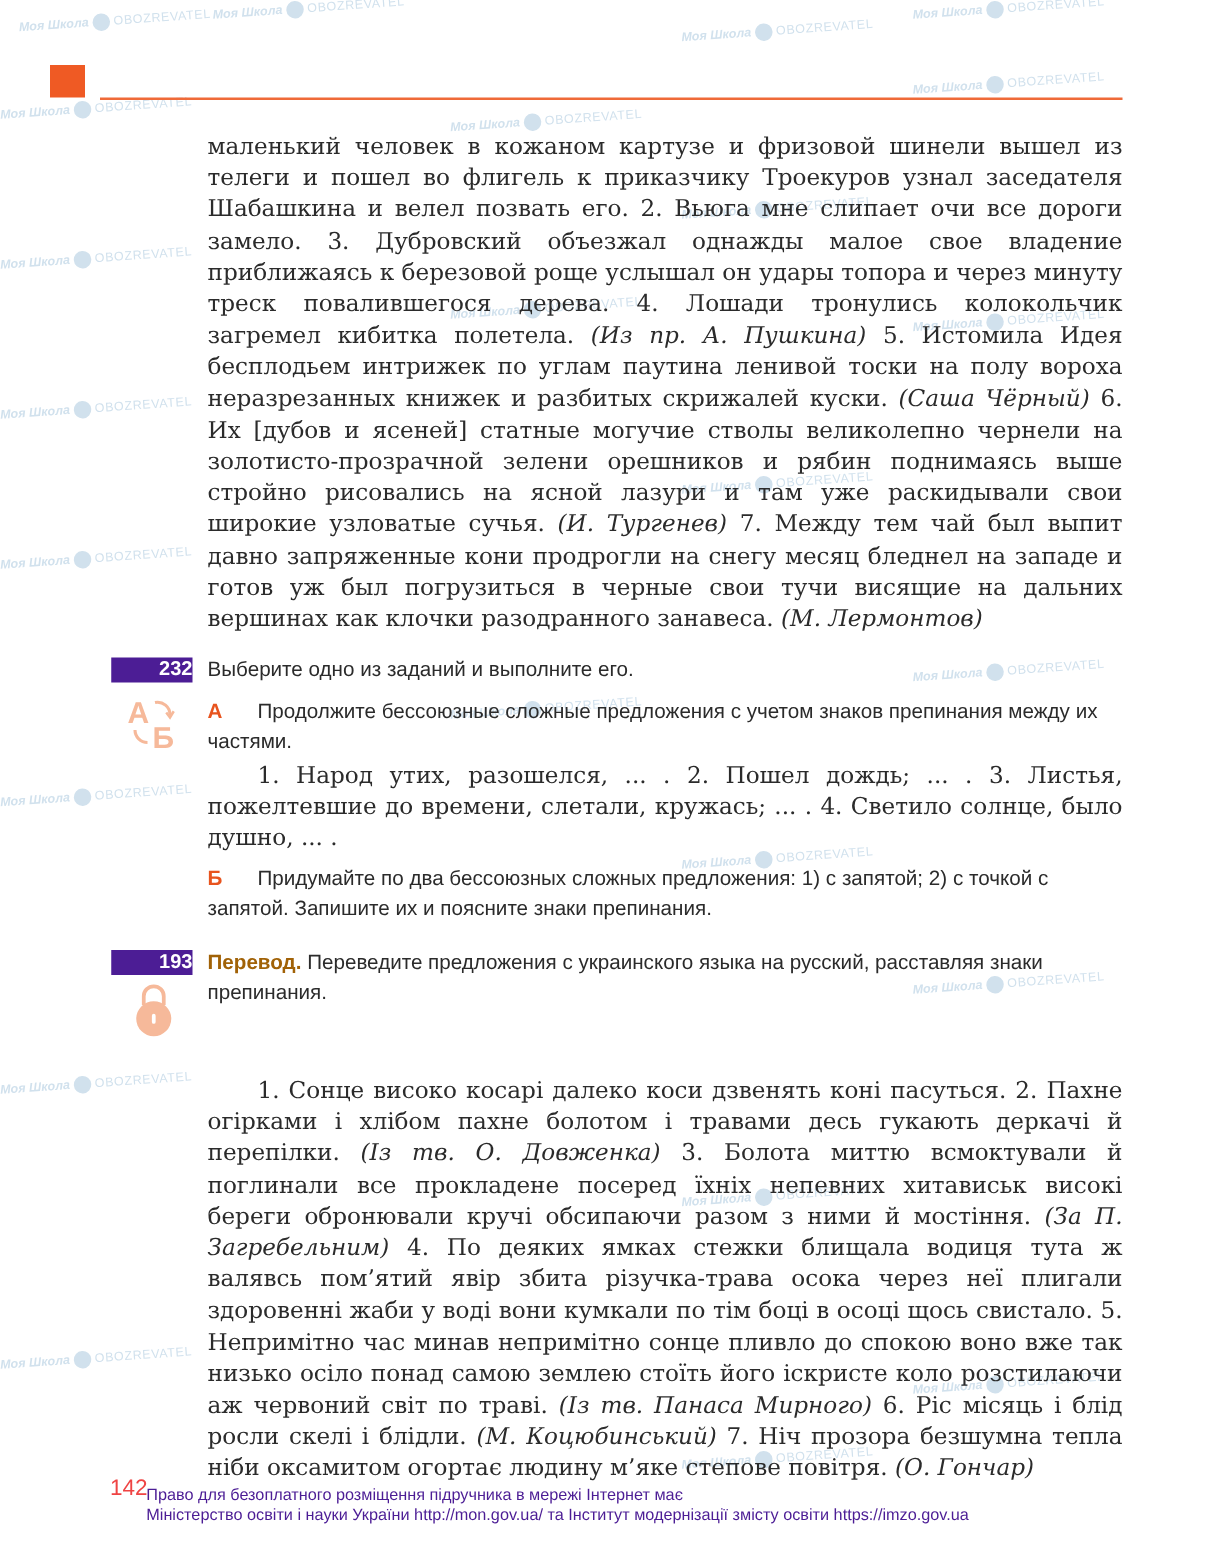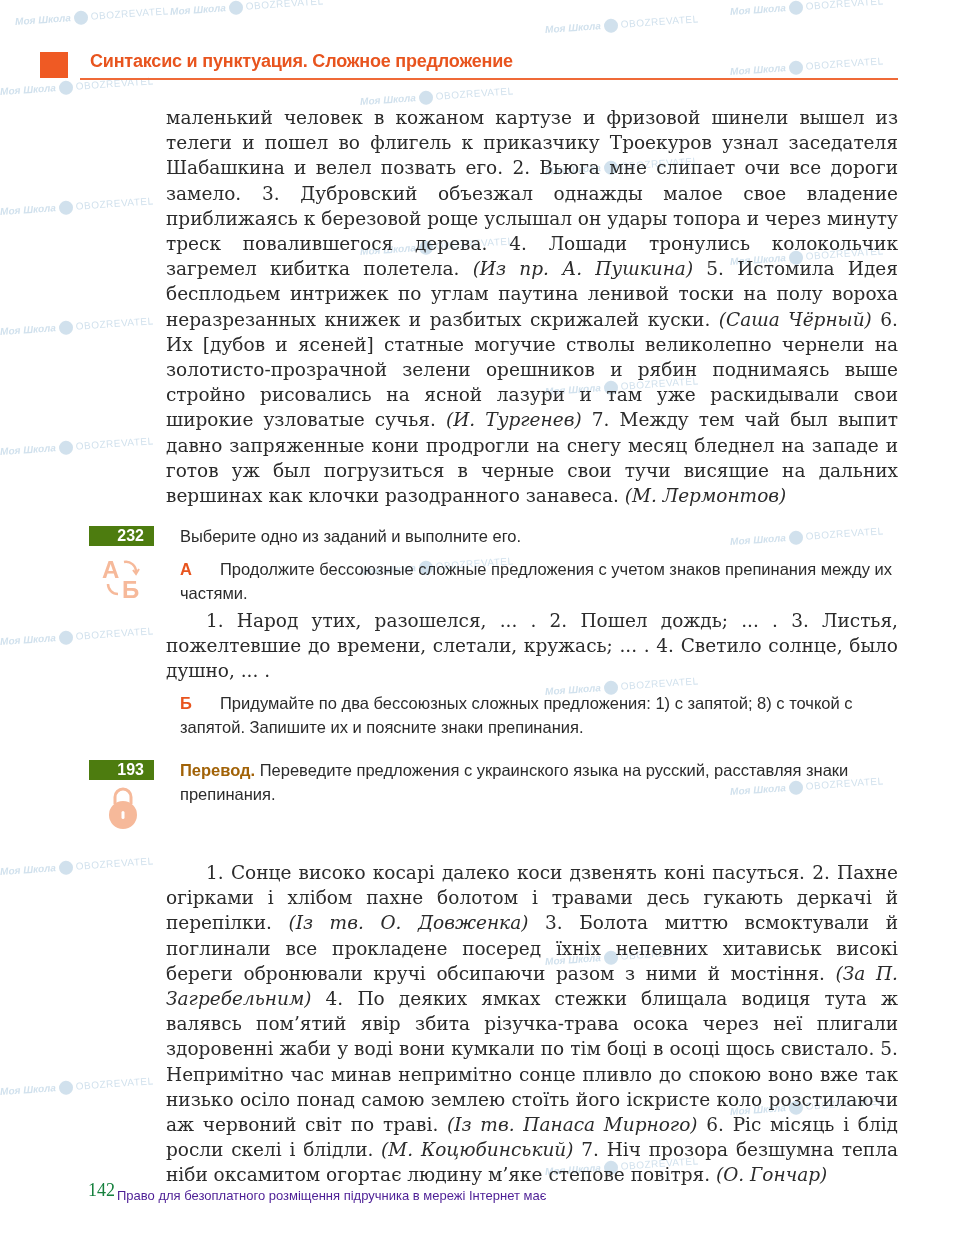--- a/index.html
+++ b/index.html
@@ -24,36 +24,36 @@
     font-weight: bold; font-size: 18px; color: #e8541e; letter-spacing: -0.2px;
   }
   .header .rule { position: absolute; left: 40px; right: 0; top: 28px; height: 2px; background: #ef6a38; }
   .body-text {
     position: absolute; left: 166px; width: 732px; font-size: 18.5px; line-height: 25.2px;
     text-align: justify; color: #2b2b2b;
   }
   .body-text p { margin: 0; }
   .indent { text-indent: 40px; }
   .task-num {
-    position: absolute; left: 89px; width: 65px; height: 20px; background: #4d7c0f; color: #fff;
+    position: absolute; left: 89px; width: 65px; height: 20px; background: #4c1d95; color: #fff;
     font-family: "Liberation Sans", sans-serif; font-weight: bold; font-size: 16px;
-    text-align: right; padding-right: 10px; box-sizing: border-box; line-height: 20px;
+    text-align: right; box-sizing: border-box; line-height: 20px;
   }
   .sans-text {
-    position: absolute; left: 180px; width: 732px; font-family: "Liberation Sans", sans-serif;
+    position: absolute; left: 166px; width: 732px; font-family: "Liberation Sans", sans-serif;
     font-size: 16.5px; line-height: 24px; color: #2b2b2b;
   }
   .sans-text p { margin: 0; }
   .letter { color: #e8541e; font-weight: bold; display: inline-block; width: 40px; }
   .bold-orange { color: #a16207; font-weight: bold; }
   .icon-ab { position: absolute; left: 100px; top: 556px; width: 46px; height: 44px; }
   .icon-lock { position: absolute; left: 106px; top: 784px; width: 34px; height: 46px; }
   .footer-num {
-    position: absolute; left: 88px; top: 1180px; font-family: Liberation Serif, serif;
-    font-size: 18px; color: #15803d;
+    position: absolute; left: 88px; top: 1180px; font-family: Liberation Sans, sans-serif;
+    font-size: 18px; color: #ef4444;
   }
   .footer-text {
     position: absolute; left: 117px; top: 1188px; font-family: "Liberation Sans", sans-serif;
     font-size: 13px; line-height: 16px; color: #4c1d95;
   }
   i { }
 </style>
 </head>
 <body>
 
@@ -79,21 +79,20 @@
   <div class="watermark" style="left:730px;top:780px"><span>Моя Школа</span><span class="circ"></span><span class="obz">OBOZREVATEL</span></div>
   <div class="watermark" style="left:0px;top:860px"><span>Моя Школа</span><span class="circ"></span><span class="obz">OBOZREVATEL</span></div>
   <div class="watermark" style="left:545px;top:950px"><span>Моя Школа</span><span class="circ"></span><span class="obz">OBOZREVATEL</span></div>
   <div class="watermark" style="left:0px;top:1080px"><span>Моя Школа</span><span class="circ"></span><span class="obz">OBOZREVATEL</span></div>
   <div class="watermark" style="left:730px;top:1100px"><span>Моя Школа</span><span class="circ"></span><span class="obz">OBOZREVATEL</span></div>
   <div class="watermark" style="left:545px;top:1160px"><span>Моя Школа</span><span class="circ"></span><span class="obz">OBOZREVATEL</span></div>
 </div>
 
 <div class="header">
   <div class="square"></div>
-  <div class="title">Синтаксис и пунктуация. Сложное предложение</div>
   <div class="rule"></div>
 </div>
 
 <div class="body-text" style="top:105px">
   <p>
     <span>маленький человек в кожаном картузе и фризовой шинели вышел из телеги и пошел во флигель к приказчику Троекуров узнал заседателя Шабашкина и велел позвать его. 2. Вьюга мне слипает очи все дороги замело. 3. Дубровский объезжал однажды малое свое владение приближаясь к березовой роще услышал он удары топора и через минуту треск повалившегося дерева. 4. Лошади тронулись колокольчик загремел кибитка полетела. </span><i>(Из пр. А. Пушкина)</i><span> 5. Истомила Идея бесплодьем интрижек по углам паутина ленивой тоски на полу вороха неразрезанных книжек и разбитых скрижалей куски. </span><i>(Саша Чёрный)</i><span> 6. Их [дубов и ясеней] статные могучие стволы великолепно чернели на золотисто-прозрачной зелени орешников и рябин поднимаясь выше стройно рисовались на ясной лазури и там уже раскидывали свои широкие узловатые сучья. </span><i>(И. Тургенев)</i><span> 7. Между тем чай был выпит давно запряженные кони продрогли на снегу месяц бледнел на западе и готов уж был погрузиться в черные свои тучи висящие на дальних вершинах как клочки разодранного занавеса. </span><i>(М. Лермонтов)</i>
   </p>
 </div>
 
 <div class="task-num" style="top:526px">232</div>
@@ -105,32 +104,33 @@
   <path d="M18 38 A10 10 0 0 1 8 28" stroke="#f6b99a" stroke-width="2.5" fill="none"></path>
 </svg>
 <div class="sans-text" style="top:524px">
   <p>Выберите одно из заданий и выполните его.</p>
 </div>
 <div class="sans-text" style="top:557px">
   <p><span class="letter">А</span><span>Продолжите бессоюзные сложные предложения с учетом знаков препинания между их частями.</span></p>
 </div>
 <div class="body-text indent" style="top:608px">1. Народ утих, разошелся, ... . 2. Пошел дождь; ... . 3. Листья, пожелтевшие до времени, слетали, кружась; ... . 4. Светило солнце, было душно, ... .</div>
 <div class="sans-text" style="top:691px">
-  <p><span class="letter">Б</span><span>Придумайте по два бессоюзных сложных предложения: 1) с запятой; 8) с точкой с запятой. Запишите их и поясните знаки препинания.</span></p>
+  <p><span class="letter">Б</span><span>Придумайте по два бессоюзных сложных предложения: 1) с запятой; 2) с точкой с запятой. Запишите их и поясните знаки препинания.</span></p>
 </div>
 
 <div class="task-num" style="top:760px">193</div>
 <svg class="icon-lock" viewBox="0 0 34 46">
   <path d="M9 20 V13 A8 8 0 0 1 25 13 V20" stroke="#f6b99a" stroke-width="3" fill="none"></path>
   <circle cx="17" cy="31" r="14" fill="#f6b99a"></circle>
   <rect x="15.5" y="27" width="3" height="8" rx="1.5" fill="#ffffff"></rect>
 </svg>
 <div class="sans-text" style="top:758px">
   <p><span class="bold-orange">Перевод.</span><span> Переведите предложения с украинского языка на русский, расставляя знаки препинания.</span></p>
 </div>
 <div class="body-text indent" style="top:860px">
   <span>1. Сонце високо косарі далеко коси дзвенять коні пасуться. 2. Пахне огірками і хлібом пахне болотом і травами десь гукають деркачі й перепілки. </span><i>(Із тв. О. Довженка)</i><span> 3. Болота миттю всмоктували й поглинали все прокладене посеред їхніх непевних хитависьк високі береги обронювали кручі обсипаючи разом з ними й мостіння. </span><i>(За П. Загребельним)</i><span> 4. По деяких ямках стежки блищала водиця тута ж валявсь пом’ятий явір збита різучка-трава осока через неї плигали здоровенні жаби у воді вони кумкали по тім боці в осоці щось свистало. 5. Непримітно час минав непримітно сонце пливло до спокою воно вже так низько осіло понад самою землею стоїть його іскристе коло розстилаючи аж червоний світ по траві. </span><i>(Із тв. Панаса Мирного)</i><span> 6. Ріс місяць і блід росли скелі і блідли. </span><i>(М. Коцюбинський)</i><span> 7. Ніч прозора безшумна тепла ніби оксамитом огортає людину м’яке степове повітря. </span><i>(О. Гончар)</i>
 </div>
 
 <div class="footer-num">142</div>
 <div class="footer-text">
   <div>Право для безоплатного розміщення підручника в мережі Інтернет має</div>
+  <div>Міністерство освіти і науки України http://mon.gov.ua/ та Інститут модернізації змісту освіти https://imzo.gov.ua</div>
 </div>
 
 </body></html>

